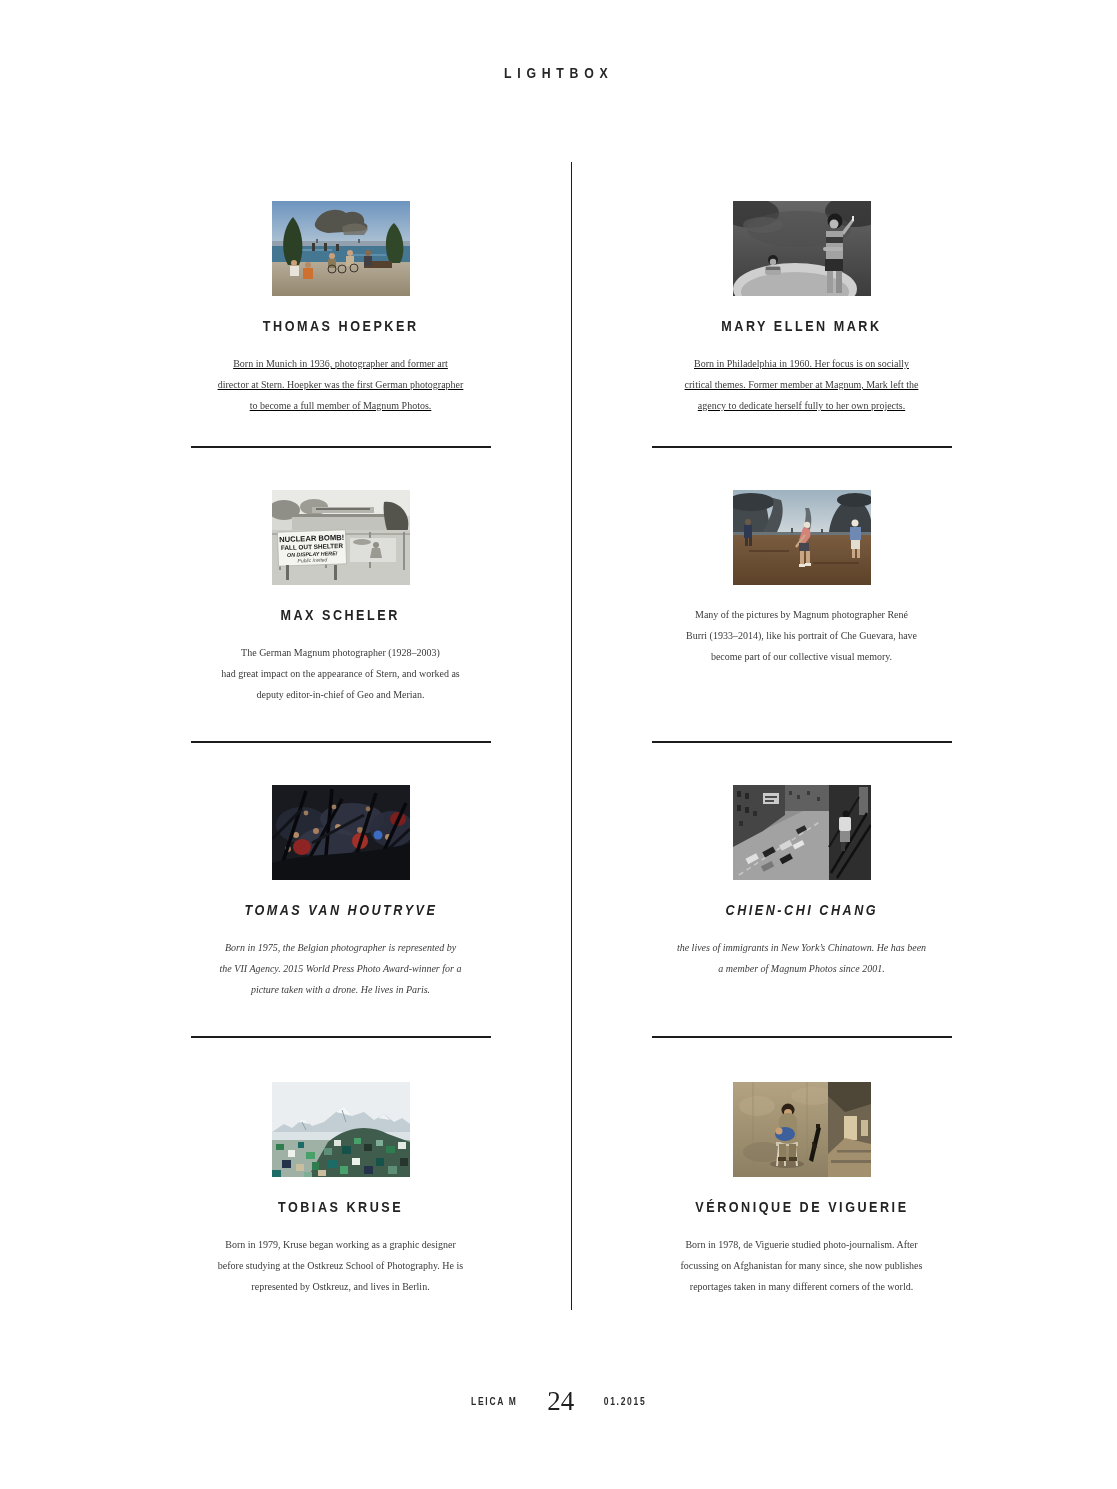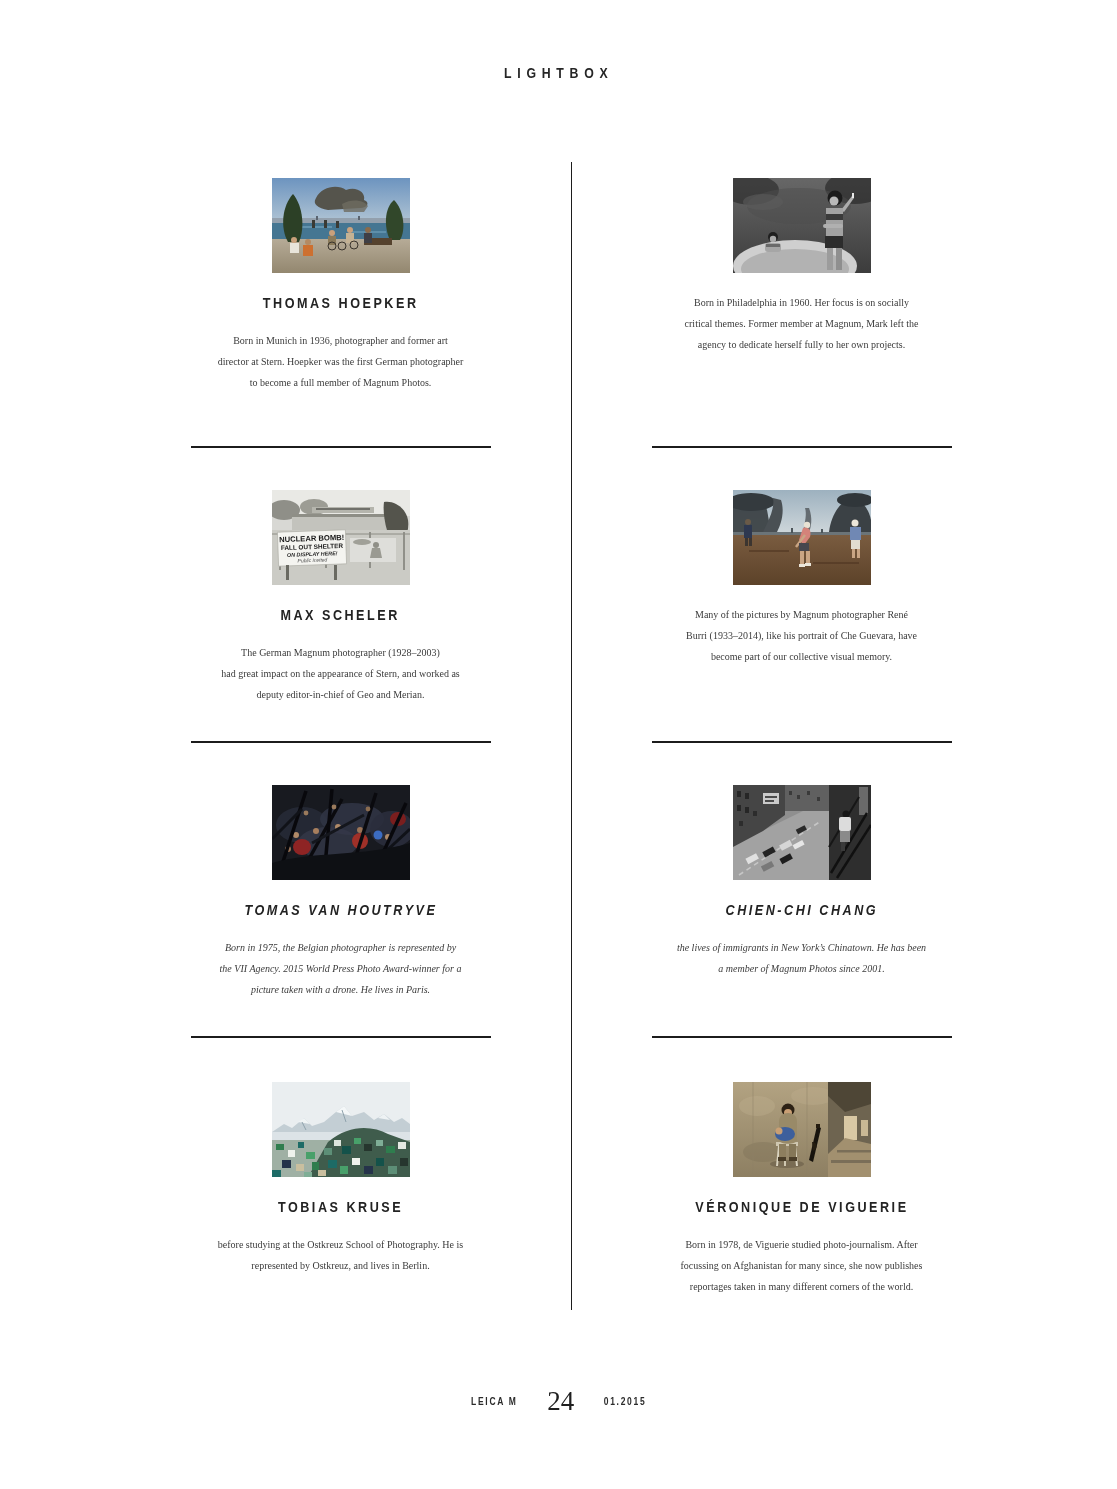--- a/index.html
+++ b/index.html
@@ -16,21 +16,21 @@
     font-family:"Liberation Sans", sans-serif;
     font-weight:700; font-size:15px; letter-spacing:7px; color:#262626;
   }
   .masthead span { display:inline-block; transform:scaleX(.82); }
   .vrule {
     position:absolute; left:548px; top:162px; width:1px; height:1148px;
     background:#1d1d1d;
   }
   .entry { position:absolute; width:460px; text-align:center; }
   .col-l { left:88px; }  .col-r { left:549px; }
-  .row-0 { top:178px; }  .row-1 { top:490px; }
+  .row-0 { top:201px;text-decoration:underline; }  .row-1 { top:490px; }
   .row-2 { top:785px;font-style:italic; }  .row-3 { top:1082px; }
   .photo { display:block; width:138px; height:95px; margin:0 auto; }
   .entry h2 {
     margin-top:21px;
     font-family:"Liberation Sans", sans-serif;
     font-size:15px; font-weight:700; letter-spacing:3px; color:#232323;
     line-height:17px;
   }
   .entry h2 span { display:inline-block; transform:scaleX(.84); }
   .bio {
@@ -137,20 +137,21 @@
       <circle cx="101" cy="23" r="4.5" fill="#b9b9b9"></circle>
       <path d="M108,32 L119,18 L121,20 L111,34 Z" fill="#adadad"></path>
       <rect x="119" y="15" width="2" height="5" fill="#e8e8e8"></rect>
       <rect x="93" y="30" width="17" height="30" fill="#a2a2a2"></rect>
       <rect x="93" y="36" width="17" height="6" fill="#3a3a3a"></rect>
       <rect x="90" y="46" width="20" height="4" rx="2" fill="#b0b0b0"></rect>
       <rect x="92" y="58" width="18" height="12" fill="#2c2c2c"></rect>
       <rect x="94" y="70" width="6" height="22" fill="#9c9c9c"></rect>
       <rect x="103" y="70" width="6" height="22" fill="#8f8f8f"></rect>
     </svg>
+    <h2><span>MARY ELLEN MARK</span></h2>
     <p class="bio">
       <span class="bl">Born in Philadelphia in 1960. Her focus is on socially</span>
       <span class="bl">critical themes. Former member at Magnum, Mark left the</span>
       <span class="bl">agency to dedicate herself fully to her own projects.</span>
     </p>
   </section>
 
   <div class="divider div-l div-0"></div>
   <div class="divider div-r div-0"></div>
 
@@ -366,20 +367,21 @@
       <rect x="92" y="84" width="9" height="8" fill="#25334a"></rect>
       <rect x="104" y="76" width="8" height="8" fill="#14524a"></rect>
       <rect x="116" y="84" width="9" height="8" fill="#5d8f77"></rect>
       <rect x="128" y="76" width="8" height="8" fill="#26362e"></rect>
       <rect x="46" y="88" width="8" height="6" fill="#c9bf9f"></rect>
       <rect x="0" y="88" width="9" height="7" fill="#1d6b66"></rect>
       <rect x="32" y="90" width="8" height="5" fill="#7fae96"></rect>
     </svg>
     <h2><span>TOBIAS KRUSE</span></h2>
     <p class="bio">
+      <span class="bl">Born in 1979, Kruse began working as a graphic designer</span>
       <span class="bl">before studying at the Ostkreuz School of Photography. He is</span>
       <span class="bl">represented by Ostkreuz, and lives in Berlin.</span>
     </p>
   </section>
 
   <section class="entry col-r row-3">
     <svg class="photo" viewBox="0 0 138 95">
       <defs>
         <linearGradient id="g8w" x1="0" y1="0" x2="0" y2="1">
           <stop offset="0" stop-color="#b3a382"></stop>

